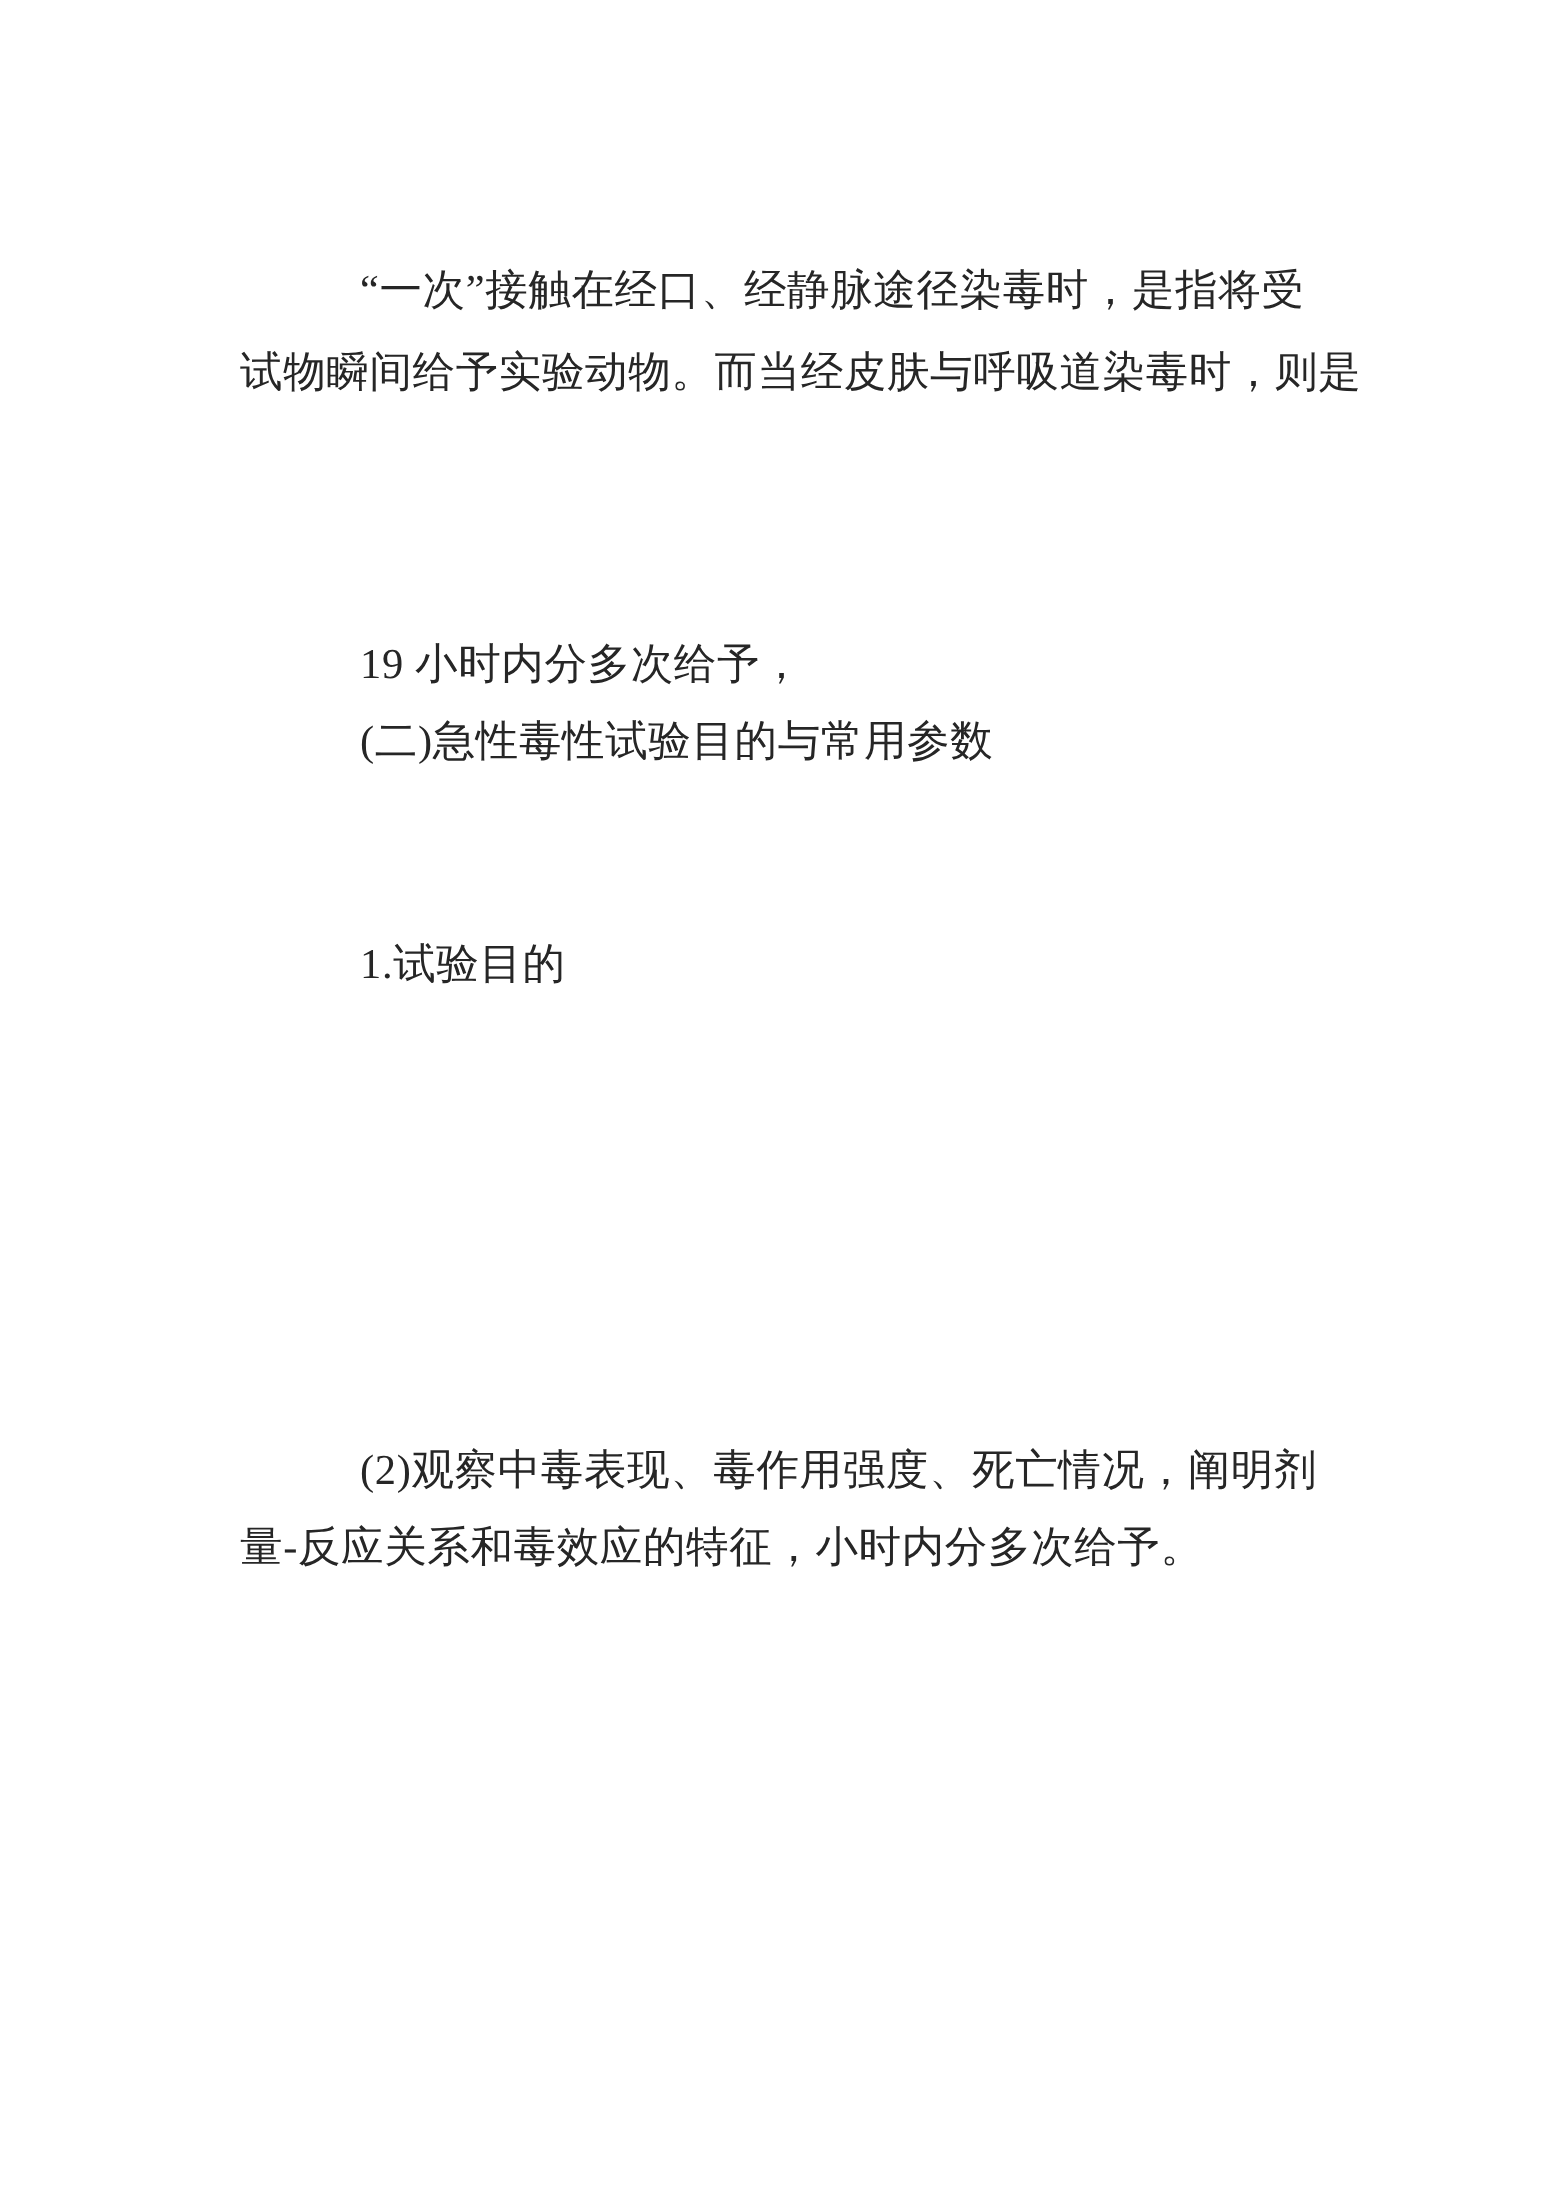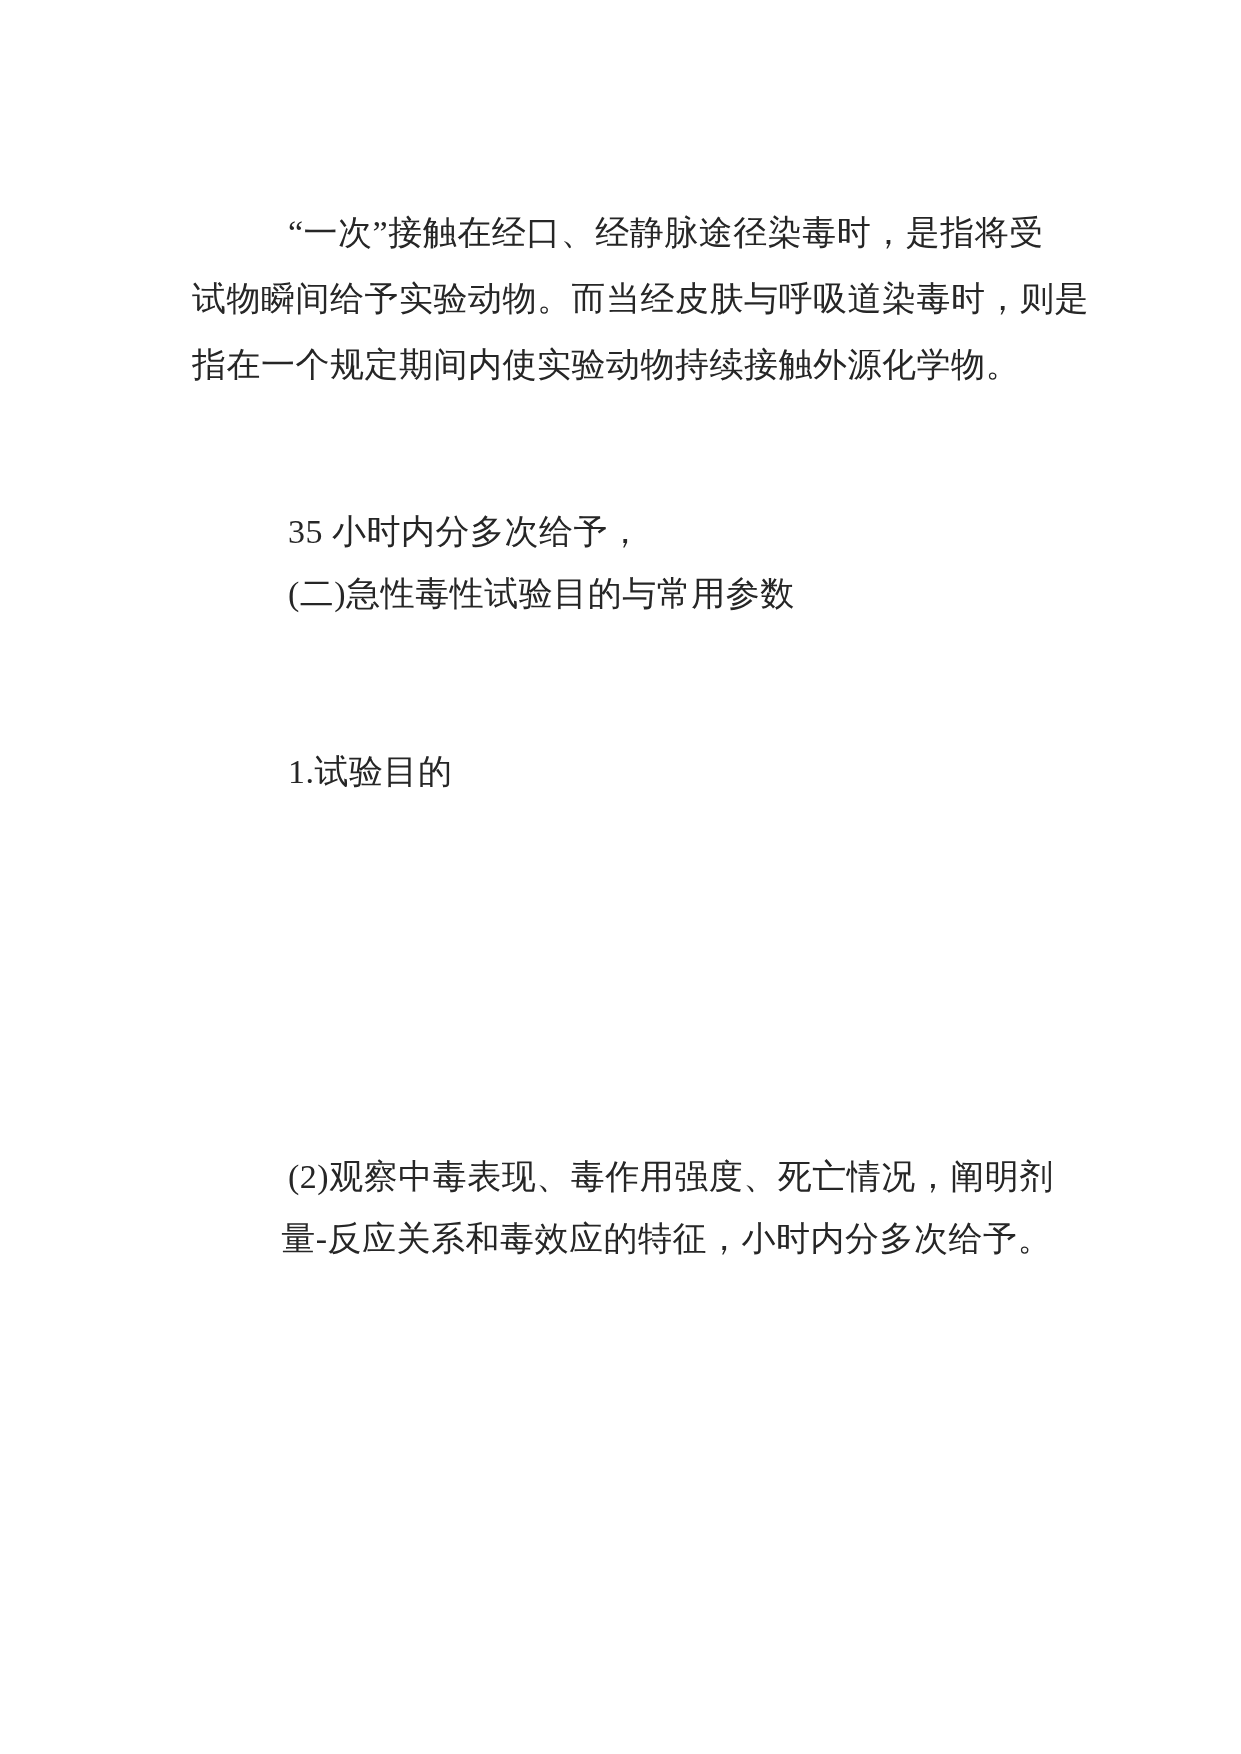--- a/index.html
+++ b/index.html
@@ -35,37 +35,36 @@
     letter-spacing: 0.5px;
   }
   .lh-lg .line { line-height: 66px; }
   .lh-sm .line { line-height: 60px; }
   .indent { text-indent: 96px; }
   
   .b1 { top: 200px; }
   .b2 { top: 501px; }
   .b3 { top: 741px; }
   .b4 { top: 914px; }
-  .b5 { top: 1146px; text-align: right; }
+  .b5 { top: 1146px; }
   .b6 { top: 1381px; }
 </style>
 </head>
 <body>
 
 <div class="page">
   <div class="textcol">
 
     <div class="block b1 lh-lg">
       <p class="line indent">“一次”接触在经口、经静脉途径染毒时，是指将受</p>
       <p class="line">试物瞬间给予实验动物。而当经皮肤与呼吸道染毒时，则是</p>
-      <p class="line">指在一个规定期间内使实验动物持续接触外源化学物。</p>
     </div>
 
     <div class="block b2">
-      <p class="line indent">35 小时内分多次给予，</p>
+      <p class="line indent">19 小时内分多次给予，</p>
       <p class="line indent">(二)急性毒性试验目的与常用参数</p>
     </div>
 
     <div class="block b3">
       <p class="line indent">1.试验目的</p>
     </div>
 
     <div class="block b4 lh-sm">
     </div>
 

